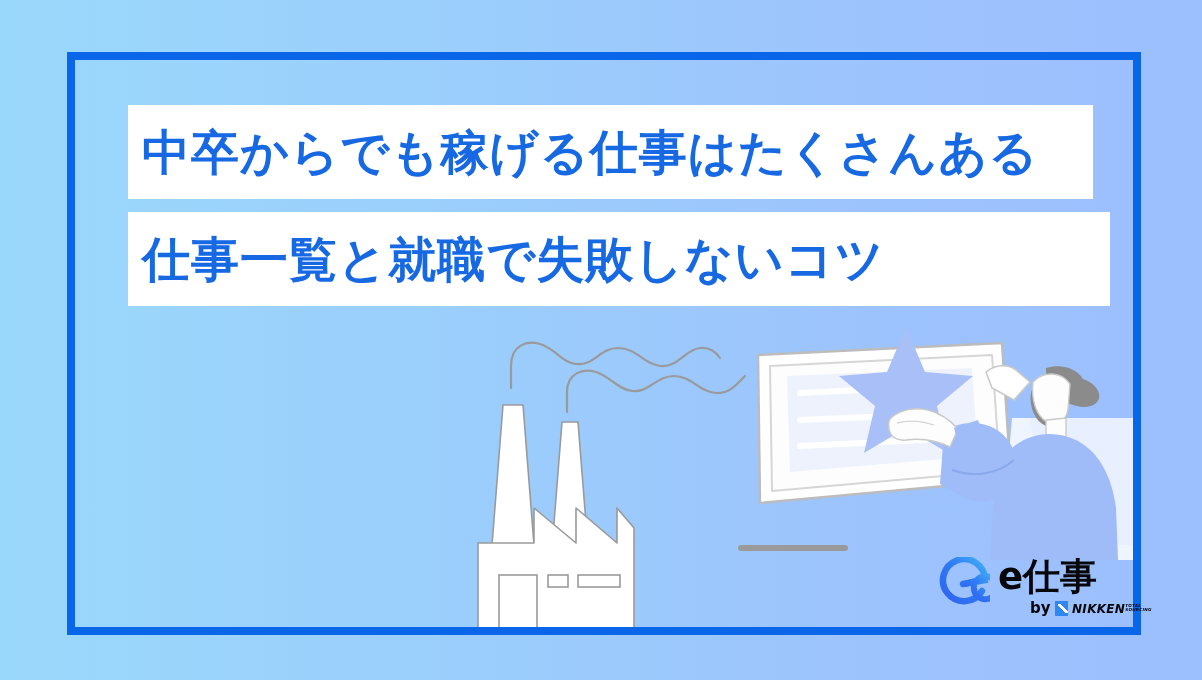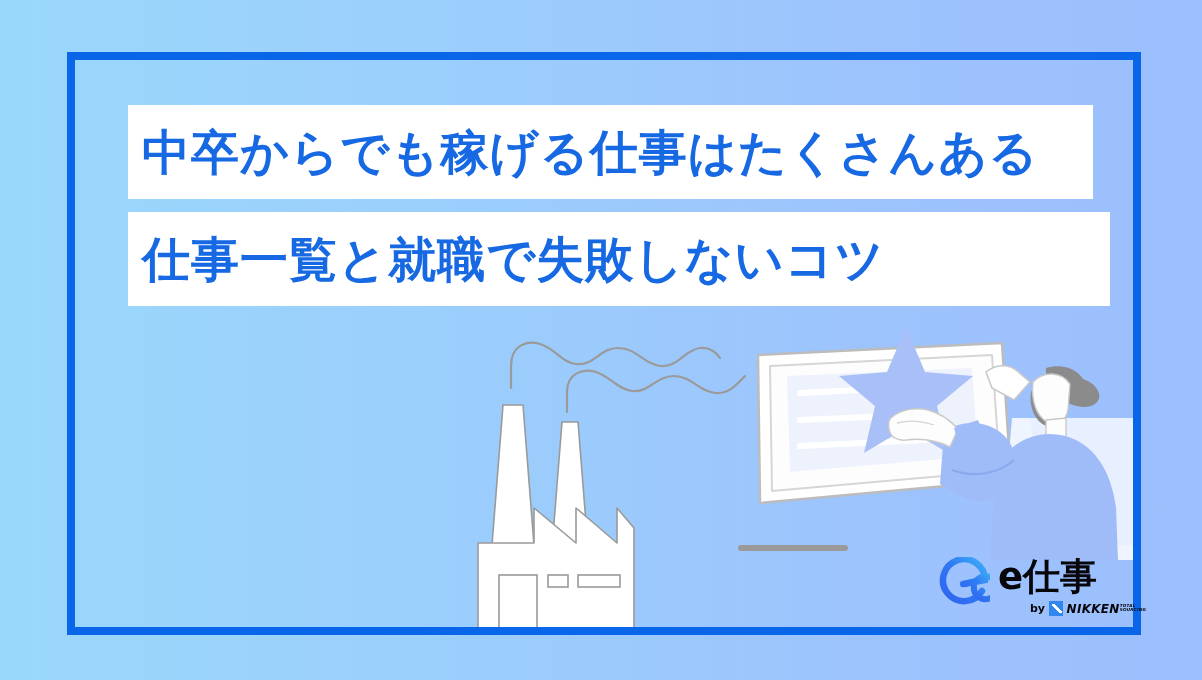--- a/index.html
+++ b/index.html
@@ -98,21 +98,21 @@
     left: 92px;
     top: 46px;
     display: flex;
     align-items: center;
     gap: 4px;
   }
   #logo-by-text {
     color: #07060b;
     font-family: "DejaVu Sans", "Liberation Sans", sans-serif;
     font-weight: bold;
-    font-size: 11px;
+    font-size: 15px;
     line-height: 11px;
   }
   #nikken-tile {
     width: 16px;
     height: 15px;
     background: #2f87ef;
     position: relative;
   }
   #nikken-tile::after {
     content: "";

